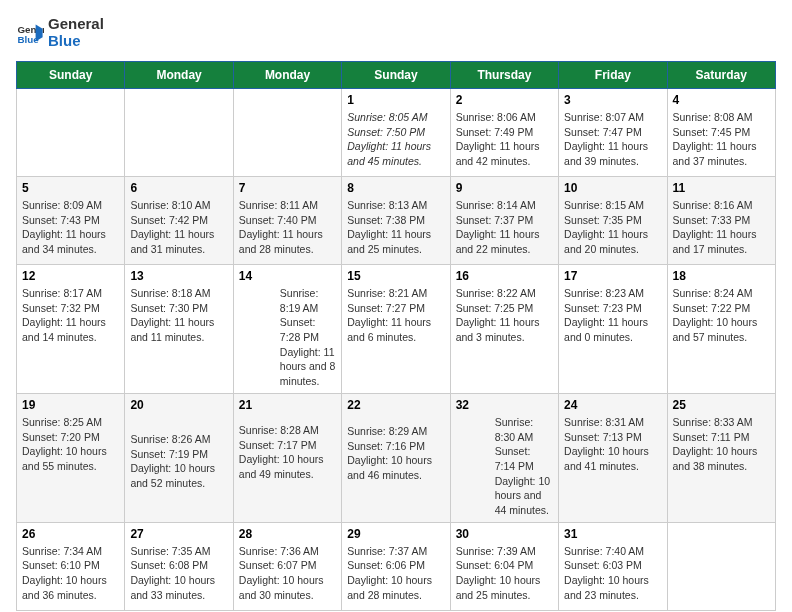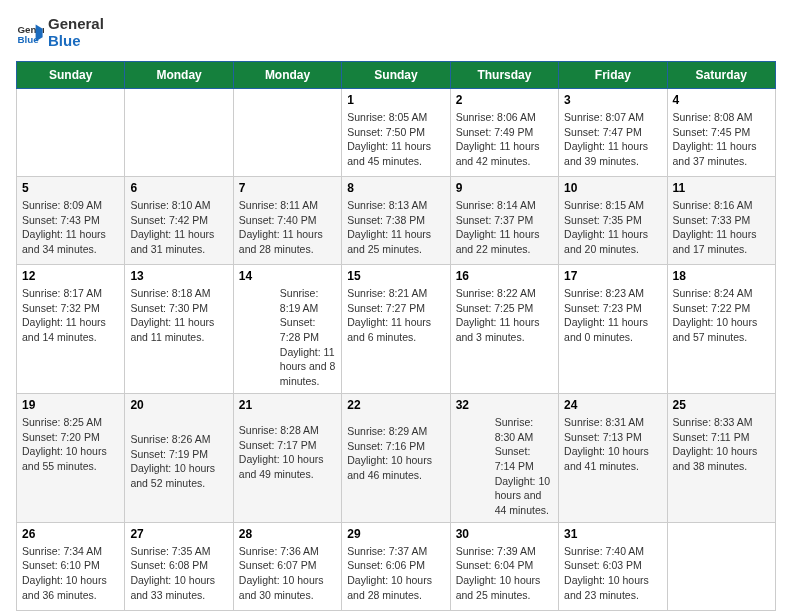--- a/index.html
+++ b/index.html
@@ -114,21 +114,21 @@
         <th>Saturday</th>
       </tr>
   </thead>
   <tbody id="calendar-body">
   <tr>
         <td class="empty-cell"></td>
         <td class="empty-cell"></td>
         <td class="empty-cell"></td>
         <td>
           <span class="day-num">1</span>
-          <div class="day-info" style="white-space: pre-line;">Sunrise: 8:05 AM
+          <div class="day-info" style="white-space: pre-line; font-style: italic;">Sunrise: 8:05 AM
 Sunset: 7:50 PM
 Daylight: 11 hours and 45 minutes.</div>
         </td>
         <td>
           <span class="day-num">2</span>
           <div class="day-info" style="white-space: pre-line;">Sunrise: 8:06 AM
 Sunset: 7:49 PM
 Daylight: 11 hours and 42 minutes.</div>
         </td>
         <td>

